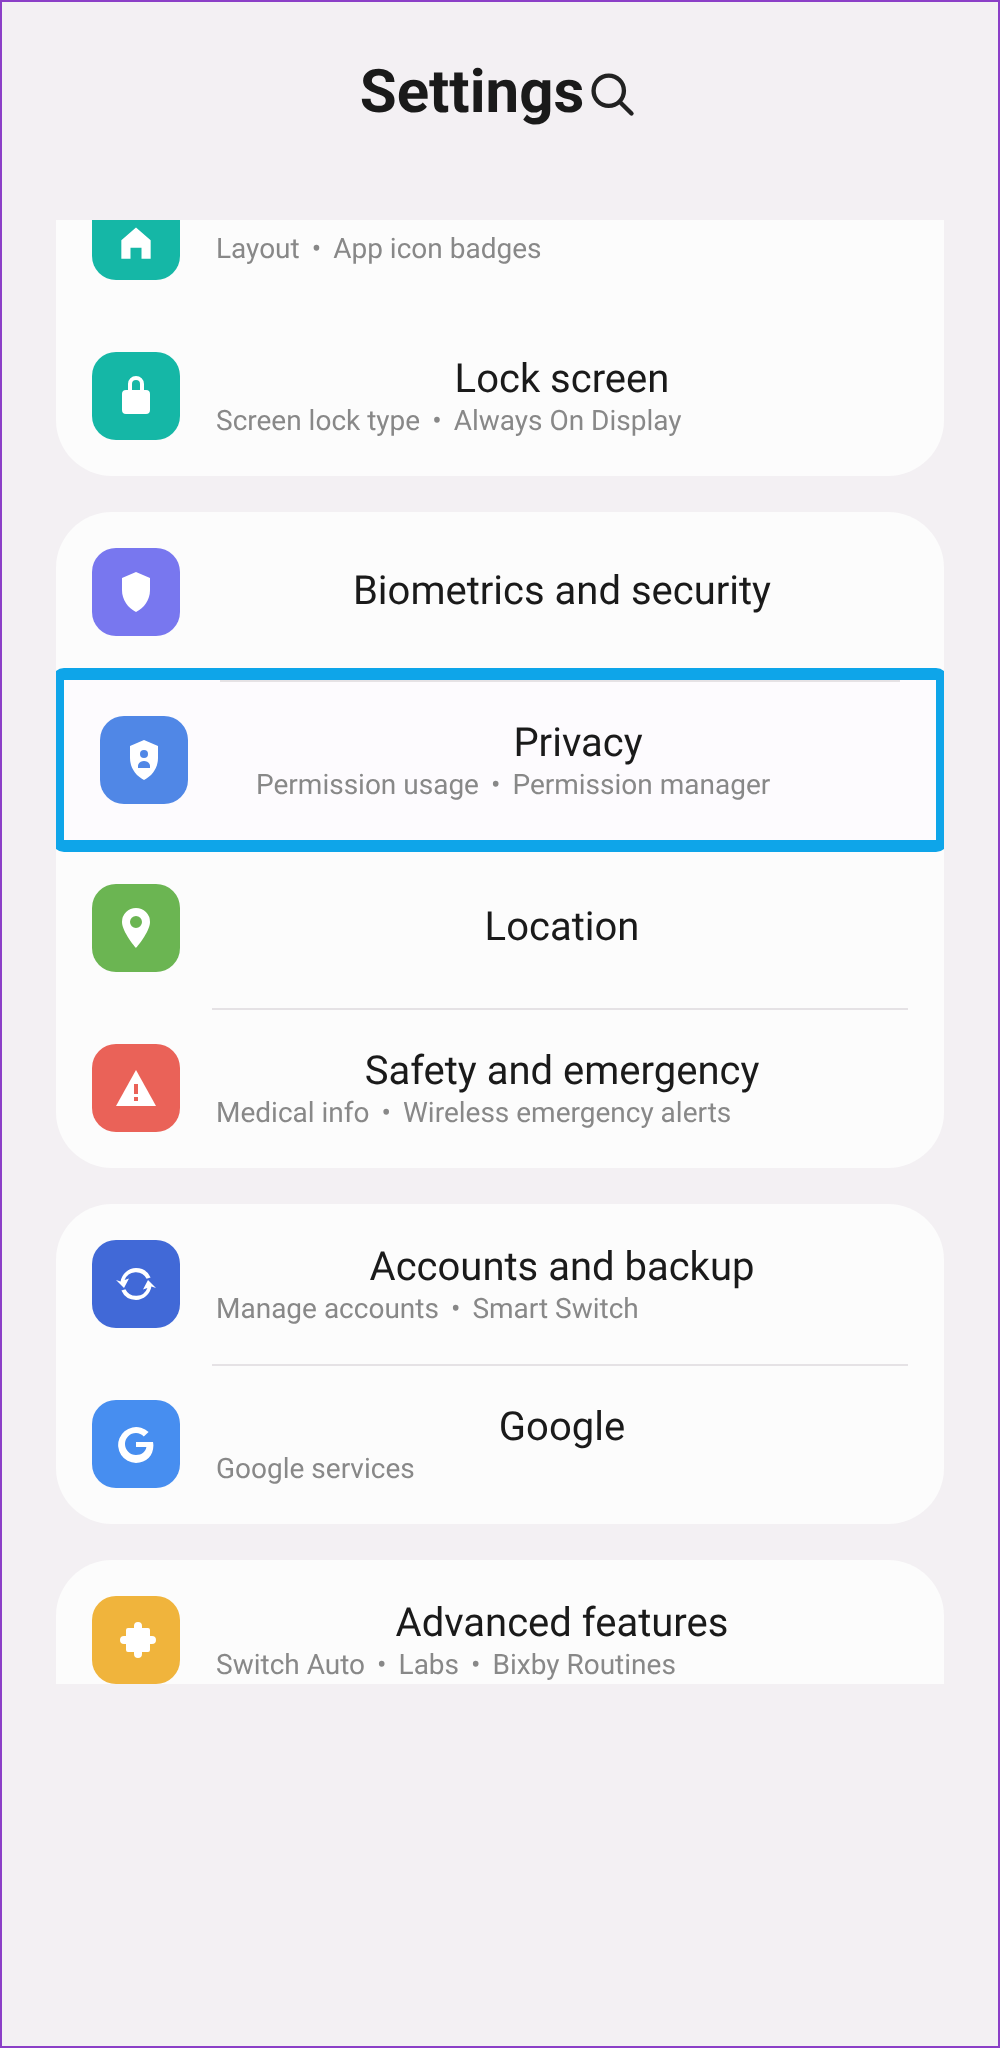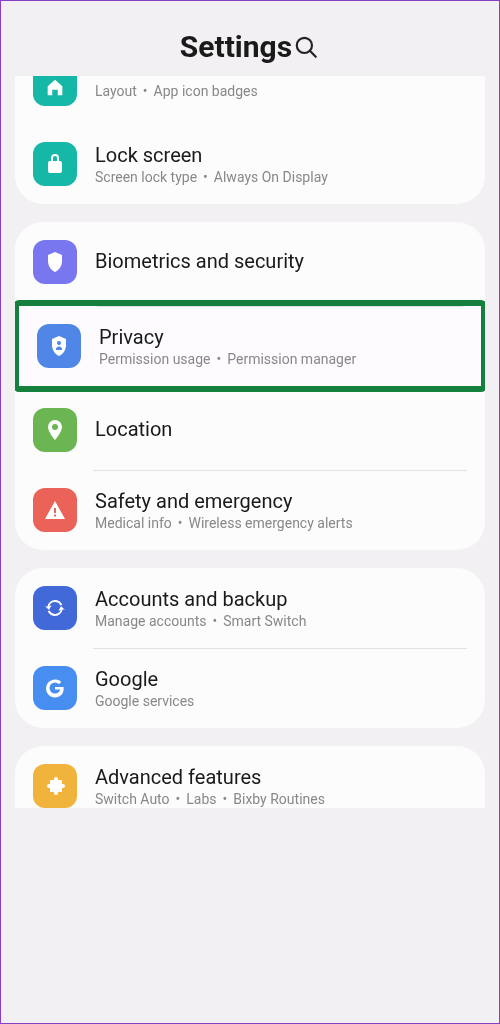--- a/index.html
+++ b/index.html
@@ -1,29 +1,29 @@
 <!DOCTYPE html>
 <html><head>
   <meta charset="utf-8">
   <style>
     * { margin: 0; padding: 0; box-sizing: border-box; }
     body { font-family: -apple-system, BlinkMacSystemFont, "Segoe UI", Roboto, sans-serif; background: #f3f0f3; width: 500px; height: 1024px; overflow: hidden; border: 1px solid #8b3fc7; }
     .header { display: flex; align-items: center; justify-content: center; padding: 28px 28px 18px; }
     .header-title { font-size: 30px; font-weight: 700; color: #1a1a1a; }
     .search-btn { width: 28px; height: 28px; display: flex; align-items: center; justify-content: center; cursor: pointer; }
-    .content { padding: 0 14px; }
+    .content { padding: 0 27px; margin-top: 34px; }
     .card { background: #fcfcfc; border-radius: 28px; margin-bottom: 18px; overflow: hidden; }
     .card-first { border-top-left-radius: 0; border-top-right-radius: 0; margin-top: -6px; }
     .item { display: flex; align-items: center; padding: 18px 18px; position: relative; }
     .item + .item::before { content: ""; position: absolute; top: 0; left: 78px; right: 18px; height: 1px; background: #e5e2e5; }
-    .highlighted { border: 6px solid #15803d; border-radius: 6px; margin: -2px -2px; z-index: 2; background: #fdfbfe; }
+    .highlighted { border: 6px solid #0ea5e9; border-radius: 6px; margin: -2px -2px; z-index: 2; background: #fdfbfe; gap: 16px; }
     .icon-wrap { width: 44px; height: 44px; border-radius: 12px; display: flex; align-items: center; justify-content: center; flex-shrink: 0; margin-right: 18px; }
     .icon-wrap svg { width: 24px; height: 24px; fill: #fff; }
     .text-wrap { flex: 1; min-width: 0; }
-    .item-title { font-size: 20px; color: #1a1a1a; font-weight: 400; margin-bottom: 2px; }
+    .item-title { font-size: 20px; color: #1a1a1a; font-weight: 400; margin-bottom: 2px; text-align: center; }
     .item-sub { font-size: 14px; color: #888; }
     .sep { display: inline-block; margin: 0 6px; }
     .partial-item { display: flex; align-items: center; padding: 0 18px 18px; position: relative; }
     .partial-icon { width: 44px; height: 30px; border-radius: 0 0 12px 12px; display: flex; align-items: center; justify-content: center; flex-shrink: 0; margin-right: 18px; background: #15b7a6; }
     .partial-icon svg { width: 22px; height: 22px; fill: #fff; margin-top: -6px; }
     .card-last { margin-bottom: 0; border-bottom-left-radius: 0; border-bottom-right-radius: 0; }
     .partial-bottom { padding-bottom: 0; }
   </style>
 </head>
 <body>

